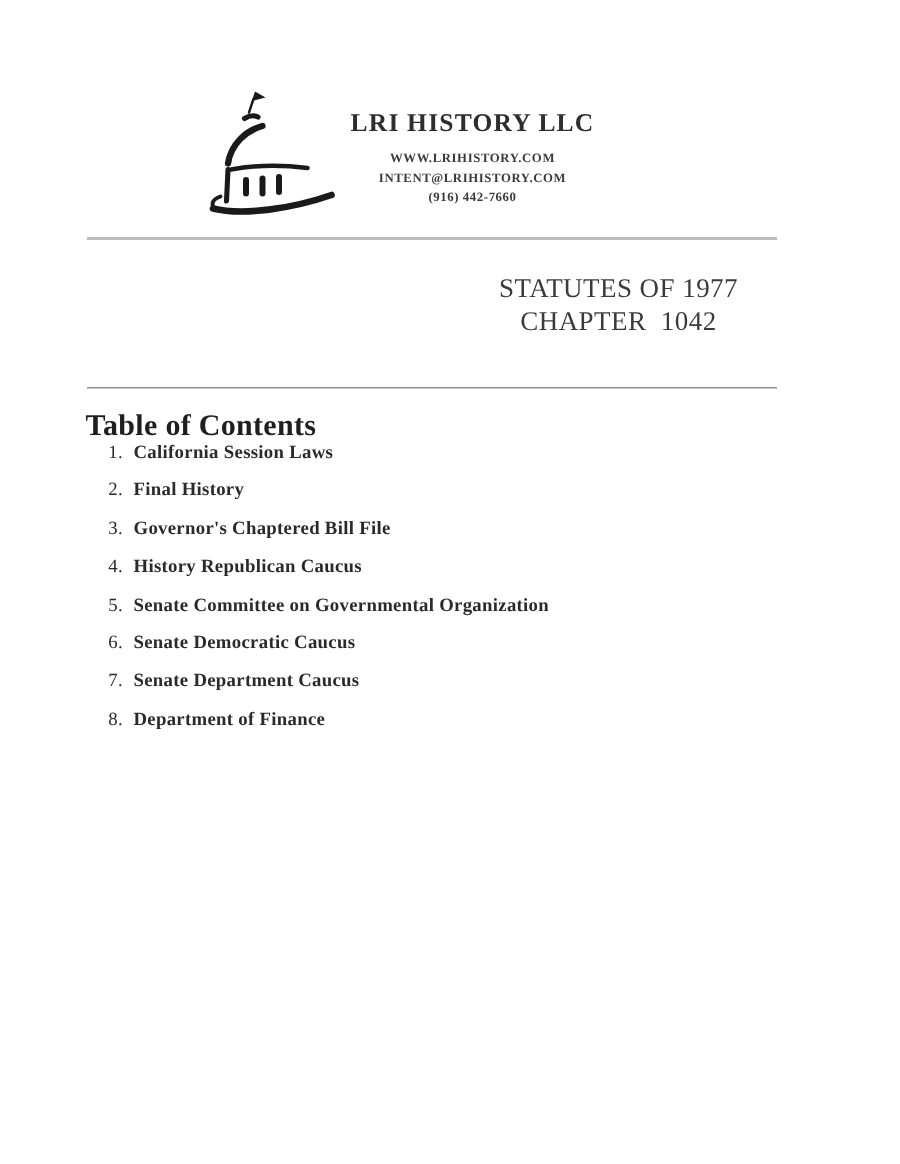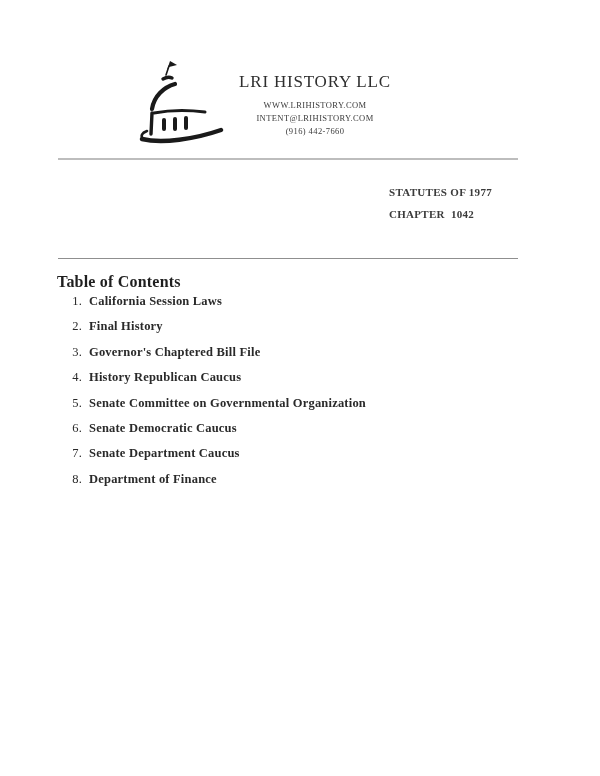--- a/index.html
+++ b/index.html
@@ -24,20 +24,21 @@
     top: 58px;
     width: 92px;
     height: 86px;
   }
   .brand {
     position: absolute;
     left: 205px;
     top: 72px;
     width: 220px;
     text-align: center;
+    font-weight: bold;
   }
   .brand-name {
     font-size: 17px;
     letter-spacing: 0.8px;
     color: #2e2e2e;
     margin-bottom: 7px;
     white-space: nowrap;
   }
   .brand-contact {
     font-size: 8.5px;
@@ -62,35 +63,35 @@
     top: 258px;
     height: 1px;
     background: #8f8f8f;
   }
 
   
   .case-block {
     position: absolute;
     top: 181px;
     right: 108px;
-    text-align: left;
-    font-weight: bold;
-    font-size: 11px;
+    text-align: center;
+    font-weight: normal;
+    font-size: 18px;
     line-height: 22px;
     letter-spacing: 0.3px;
     color: #3b3b3b;
   }
   .case-line { white-space: pre; }
 
   
   .toc-title {
     position: absolute;
     left: 57px;
     top: 273px;
-    font-size: 16px;
+    font-size: 20px;
     font-weight: bold;
     letter-spacing: 0.2px;
     color: #1f1f1f;
   }
   .toc-list {
     position: absolute;
     left: 70px;
     top: 294px;
     margin: 0;
     padding: 0;

